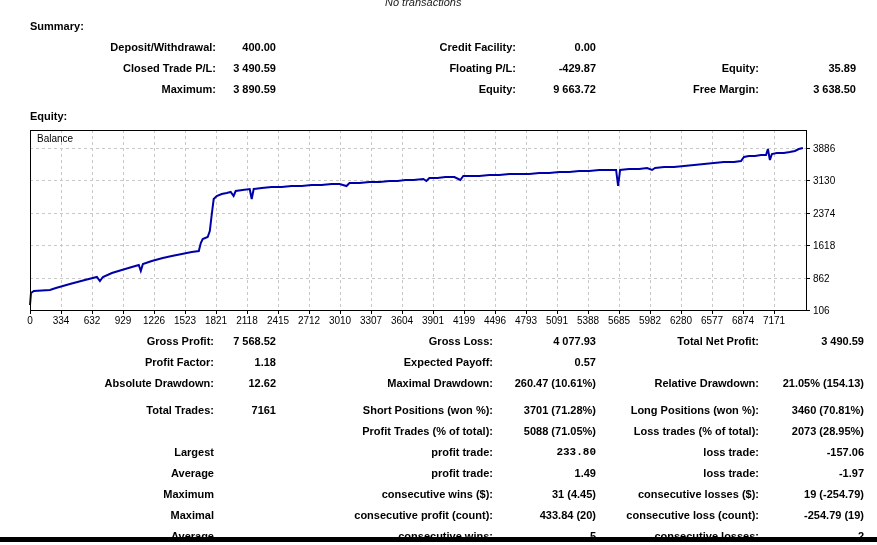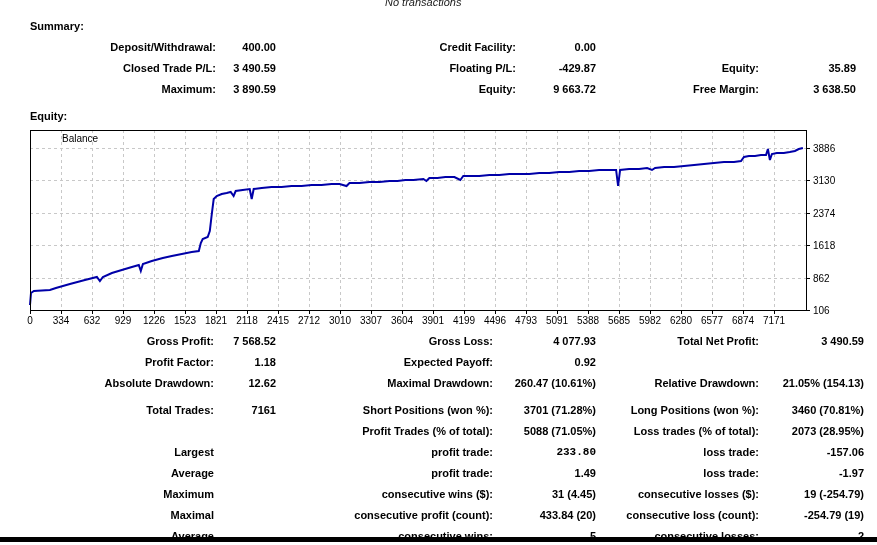--- a/index.html
+++ b/index.html
@@ -118,25 +118,25 @@
     <text x="813" y="58.5" font-size="10" fill="#000" text-anchor="start">3130</text>
     <line x1="806" y1="88.5" x2="810" y2="88.5" stroke="#000" stroke-width="1"></line>
     <text x="813" y="91.5" font-size="10" fill="#000" text-anchor="start">2374</text>
     <line x1="806" y1="120.5" x2="810" y2="120.5" stroke="#000" stroke-width="1"></line>
     <text x="813" y="123.5" font-size="10" fill="#000" text-anchor="start">1618</text>
     <line x1="806" y1="153.5" x2="810" y2="153.5" stroke="#000" stroke-width="1"></line>
     <text x="813" y="156.5" font-size="10" fill="#000" text-anchor="start">862</text>
     <line x1="806" y1="185.5" x2="810" y2="185.5" stroke="#000" stroke-width="1"></line>
     <text x="813" y="188.5" font-size="10" fill="#000" text-anchor="start">106</text>
   </svg>
-<div class="balance-label" style="left:37px;top:133px;margin-left:25px;">Balance</div>
+<div class="balance-label" style="left:37px;top:133px;">Balance</div>
 
 <div id="details-rows">
     <div class="stat-row" style="top: 331px;"><span class="cell" style="width: 198px;">Gross Profit:</span><span class="cell" style="width: 62px;">7 568.52</span><span class="cell" style="width: 217px;">Gross Loss:</span><span class="cell" style="width: 103px;">4 077.93</span><span class="cell" style="width: 163px;">Total Net Profit:</span><span class="cell" style="width: 105px;">3 490.59</span></div>
-    <div class="stat-row" style="top: 352px;"><span class="cell" style="width: 198px;">Profit Factor:</span><span class="cell" style="width: 62px;">1.18</span><span class="cell" style="width: 217px;">Expected Payoff:</span><span class="cell" style="width: 103px;">0.92</span><span class="cell" style="width: 163px;"></span><span class="cell" style="width: 105px;"></span></div>
+    <div class="stat-row" style="top: 352px;"><span class="cell" style="width: 198px;">Profit Factor:</span><span class="cell" style="width: 62px;">1.18</span><span class="cell" style="width: 217px;">Expected Payoff:</span><span class="cell" style="width: 103px;">0.57</span><span class="cell" style="width: 163px;"></span><span class="cell" style="width: 105px;"></span></div>
     <div class="stat-row" style="top: 373px;"><span class="cell" style="width: 198px;">Absolute Drawdown:</span><span class="cell" style="width: 62px;">12.62</span><span class="cell" style="width: 217px;">Maximal Drawdown:</span><span class="cell" style="width: 103px;">260.47 (10.61%)</span><span class="cell" style="width: 163px;">Relative Drawdown:</span><span class="cell" style="width: 105px;">21.05% (154.13)</span></div>
     <div class="stat-row" style="top: 400px;"><span class="cell" style="width: 198px;">Total Trades:</span><span class="cell" style="width: 62px;">7161</span><span class="cell" style="width: 217px;">Short Positions (won %):</span><span class="cell" style="width: 103px;">3701 (71.28%)</span><span class="cell" style="width: 163px;">Long Positions (won %):</span><span class="cell" style="width: 105px;">3460 (70.81%)</span></div>
     <div class="stat-row" style="top: 421px;"><span class="cell" style="width: 198px;"></span><span class="cell" style="width: 62px;"></span><span class="cell" style="width: 217px;">Profit Trades (% of total):</span><span class="cell" style="width: 103px;">5088 (71.05%)</span><span class="cell" style="width: 163px;">Loss trades (% of total):</span><span class="cell" style="width: 105px;">2073 (28.95%)</span></div>
     <div class="stat-row" style="top: 442px;"><span class="cell" style="width: 198px;">Largest</span><span class="cell" style="width: 62px;"></span><span class="cell" style="width: 217px;">profit trade:</span><span class="cell" style="width: 103px; font-family: Liberation Mono, monospace;">233.80</span><span class="cell" style="width: 163px;">loss trade:</span><span class="cell" style="width: 105px;">-157.06</span></div>
     <div class="stat-row" style="top: 463px;"><span class="cell" style="width: 198px;">Average</span><span class="cell" style="width: 62px;"></span><span class="cell" style="width: 217px;">profit trade:</span><span class="cell" style="width: 103px;">1.49</span><span class="cell" style="width: 163px;">loss trade:</span><span class="cell" style="width: 105px;">-1.97</span></div>
     <div class="stat-row" style="top: 484px;"><span class="cell" style="width: 198px;">Maximum</span><span class="cell" style="width: 62px;"></span><span class="cell" style="width: 217px;">consecutive wins ($):</span><span class="cell" style="width: 103px;">31 (4.45)</span><span class="cell" style="width: 163px;">consecutive losses ($):</span><span class="cell" style="width: 105px;">19 (-254.79)</span></div>
     <div class="stat-row" style="top: 505px;"><span class="cell" style="width: 198px;">Maximal</span><span class="cell" style="width: 62px;"></span><span class="cell" style="width: 217px;">consecutive profit (count):</span><span class="cell" style="width: 103px;">433.84 (20)</span><span class="cell" style="width: 163px;">consecutive loss (count):</span><span class="cell" style="width: 105px;">-254.79 (19)</span></div>
     <div class="stat-row" style="top: 526px;"><span class="cell" style="width: 198px;">Average</span><span class="cell" style="width: 62px;"></span><span class="cell" style="width: 217px;">consecutive wins:</span><span class="cell" style="width: 103px;">5</span><span class="cell" style="width: 163px;">consecutive losses:</span><span class="cell" style="width: 105px;">2</span></div>
   </div>
 

